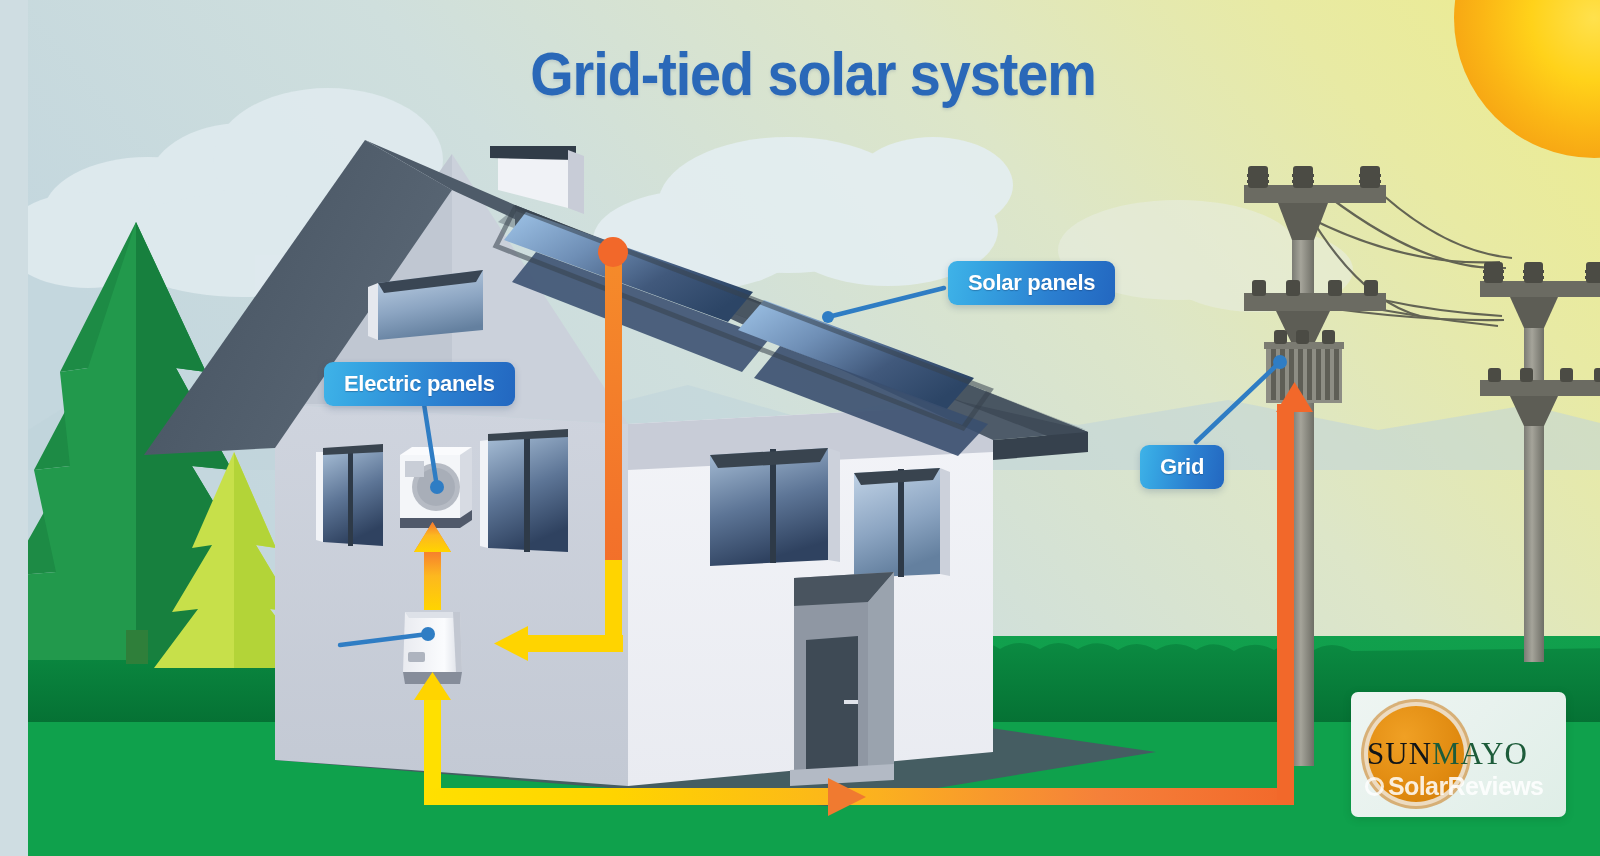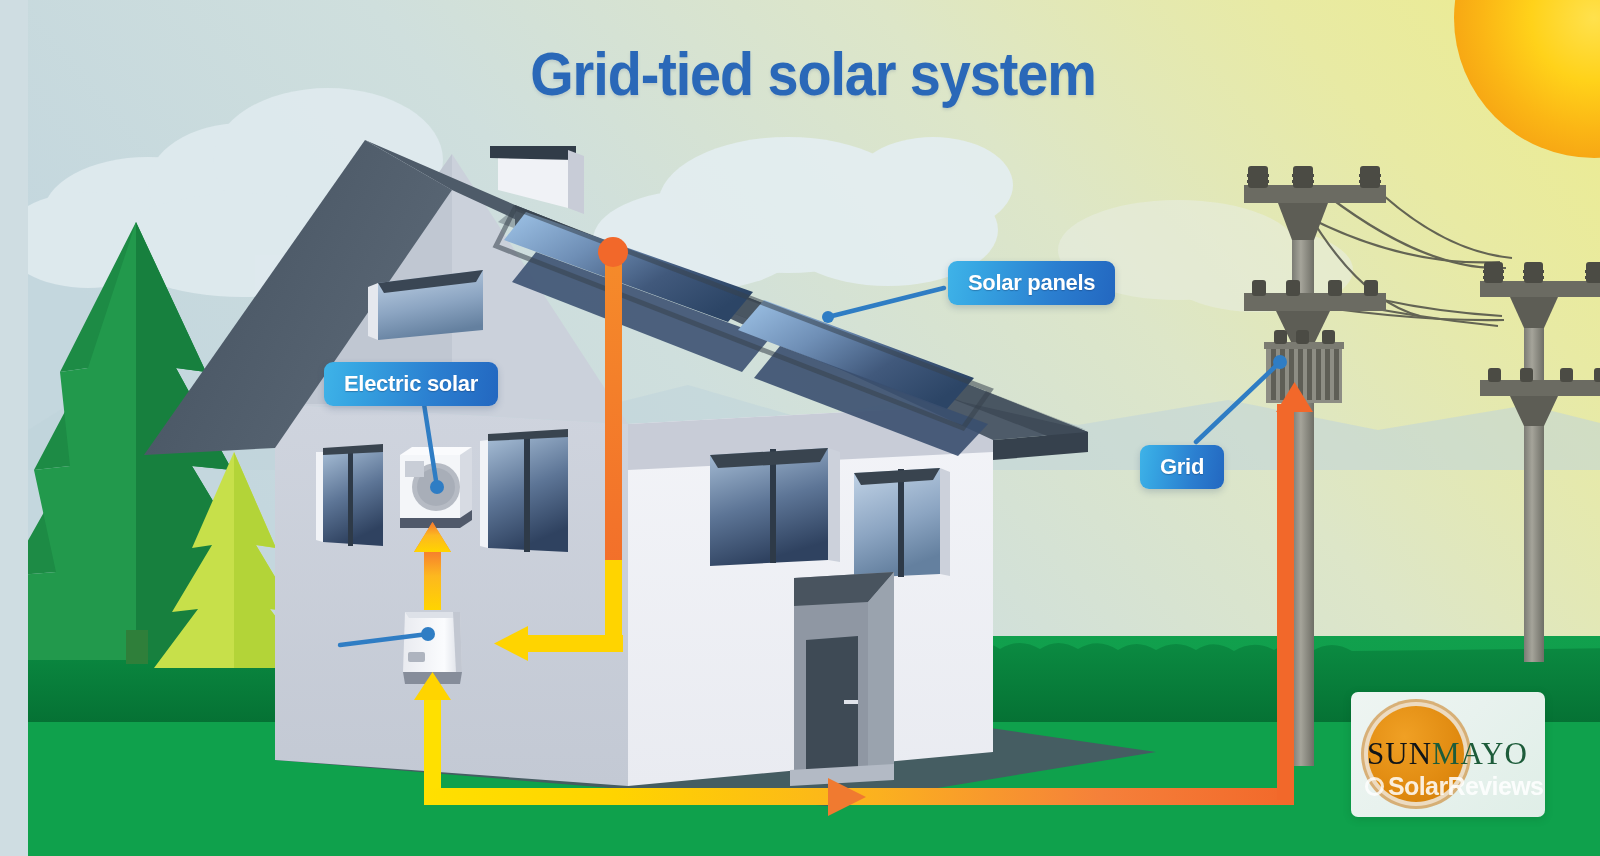--- a/index.html
+++ b/index.html
@@ -55,21 +55,21 @@
   }
   .pill.solar-panels { left: 920px; top: 261px; }
   .pill.electric-loads { left: 296px; top: 362px; }
   .pill.solar-inverter { left: 100px; top: 626px; }
   .pill.grid { left: 1112px; top: 445px; }
 
   
   .logo-card {
     position: absolute;
     left: 1323px; top: 692px;
-    width: 194px; height: 125px;
+    width: 215px; height: 125px;
     border-radius: 7px;
     background: linear-gradient(135deg, #eef5f2 0%, #e8f2ee 45%, #dfeee7 100%);
     box-shadow: 0 2px 8px rgba(0,60,30,.18);
     overflow: hidden;
   }
   .logo-sun {
     position: absolute;
     left: 17px; top: 14px;
     width: 96px; height: 96px;
     border-radius: 50%;
@@ -457,21 +457,21 @@
       <circle cx="1252" cy="362" r="7"></circle>
     </g>
   </svg>
 
   <div class="title">Grid-tied solar system</div>
 
   <div class="pill solar-panels">
     <span>Solar panels</span>
   </div>
   <div class="pill electric-loads">
-    <span>Electric solar</span>
+    <span>Electric panels</span>
   </div>
   <div class="pill grid">
     <span>Grid</span>
   </div>
 
   <div class="logo-card">
     <div class="logo-sun"></div>
     <div class="logo-word">
       <span class="s1">SUN</span><span class="s2">MAYO</span>
     </div>

